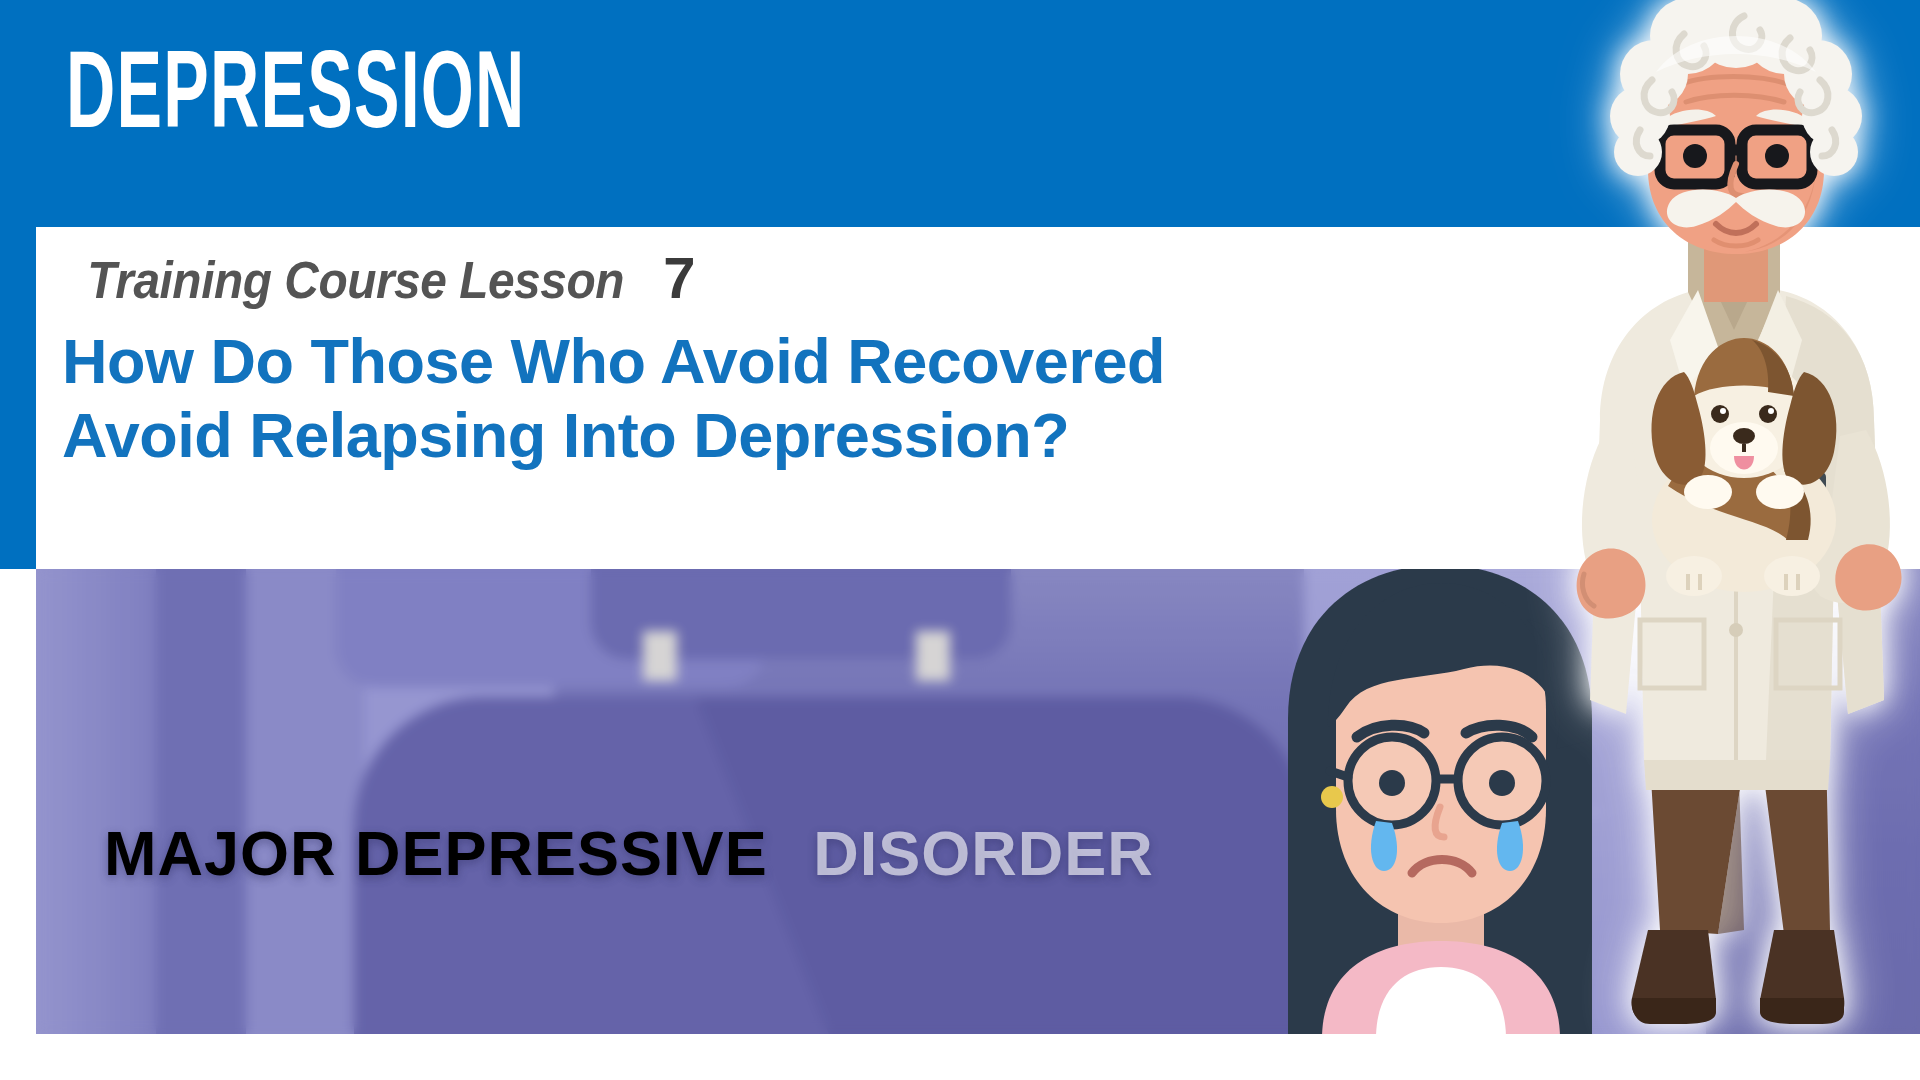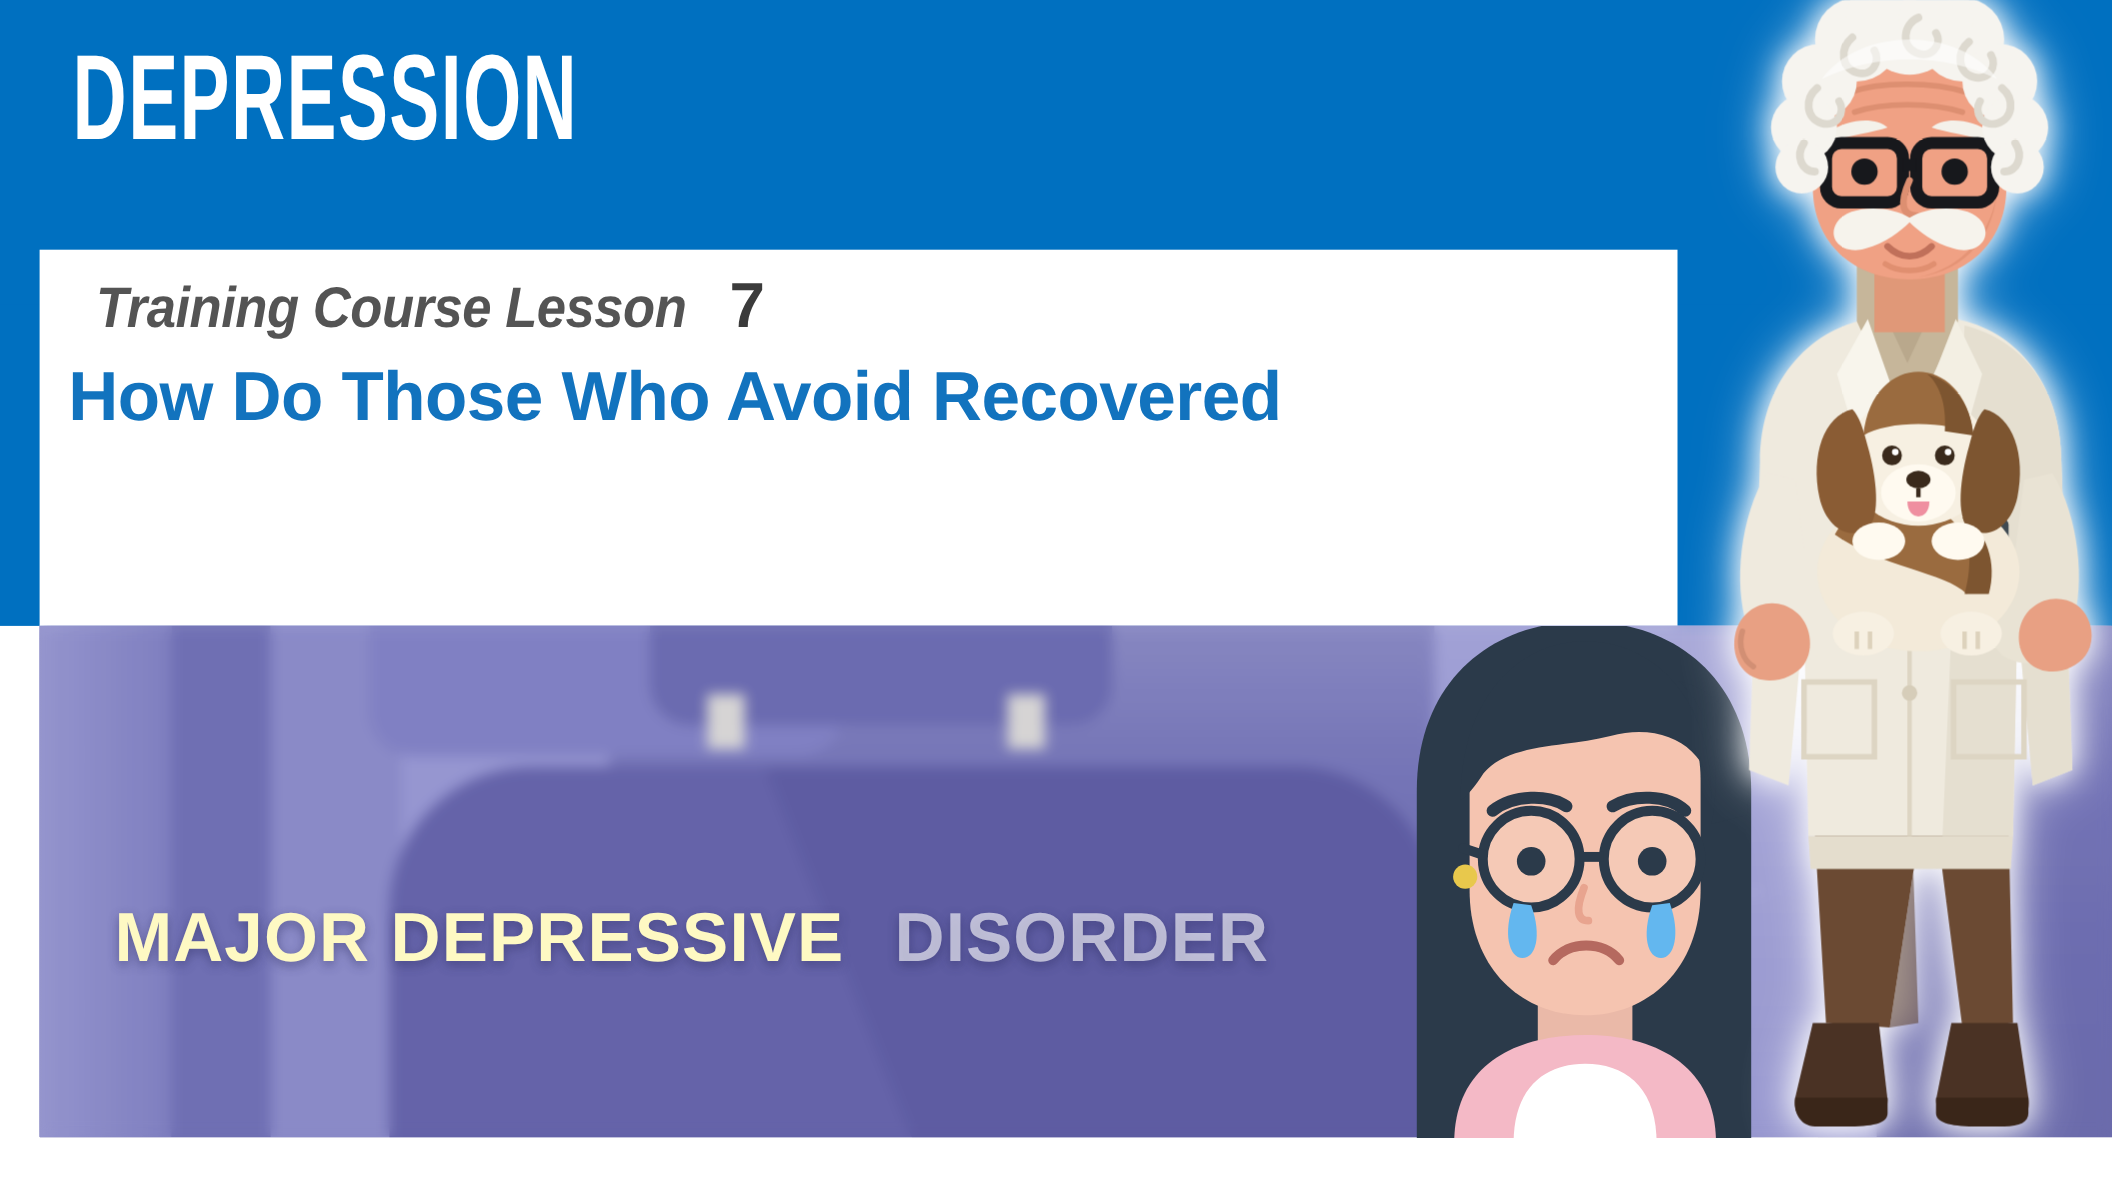--- a/index.html
+++ b/index.html
@@ -41,21 +41,21 @@
     position:absolute; left:0; top:227px;
     width:1920px; height:342px;
     background:#0070C0;
     z-index:0;
   }
 
   
   .title-card{
     position:absolute;
     left:36px; top:227px;
-    width:1489px; height:342px;
+    width:1884px; height:342px;
     background:#ffffff;
     z-index:2;
   }
   .eyebrow{
     position:absolute;
     left:28px; top:22px;
     white-space:nowrap;
     display:flex; align-items:baseline; gap:0;
   }
   .eyebrow-text{
@@ -168,21 +168,21 @@
     position:absolute;
     left:68px; top:248px;
     font-family:"Liberation Sans", sans-serif;
     font-weight:700;
     font-size:63px;
     letter-spacing:1px;
     white-space:nowrap;
     text-shadow:0 3px 10px rgba(40,40,90,.45);
     z-index:6;
   }
-  .cap-strong{ color:#fef9c3; }
+  .cap-strong{ color:#000000; }
   .cap-soft{ color:rgba(255,255,255,0.62);margin-left:27px; }
 
   
   .woman{
     position:absolute;
     left:1190px; top:-10px;
     width:430px; height:480px;
     z-index:5;
   }
 
@@ -284,20 +284,21 @@
     <div class="header-title">DEPRESSION</div>
   </div>
 
   <div class="title-card">
     <div class="eyebrow">
       <span class="eyebrow-text">Training Course Lesson</span>
       <span class="eyebrow-num">7</span>
     </div>
     <div class="headline">
       <span class="hl-line">How Do Those Who Avoid Recovered</span>
+      <span class="hl-line">Avoid Relapsing Into Depression?</span>
     </div>
   </div>
 
   <div class="bottom-strip"></div>
   <div class="bottom-rail"></div>
 
   <svg class="scientist" viewBox="0 0 372 1080">
 
     <path d="M96 660 L276 660 L282 930 L236 934 L214 762 L196 762 L170 934 L112 930 Z" fill="#6b4a33"></path>
     <path d="M188 690 L196 930 L170 934 L196 762 Z" fill="#5c3f2b" opacity="0.55"></path>

